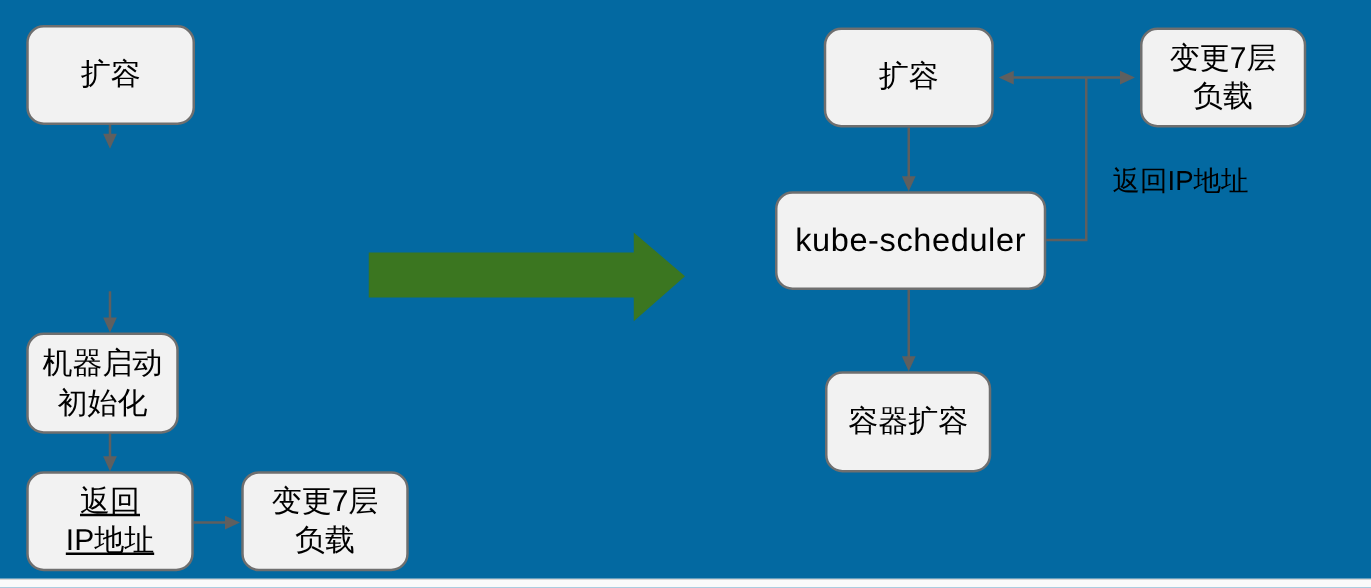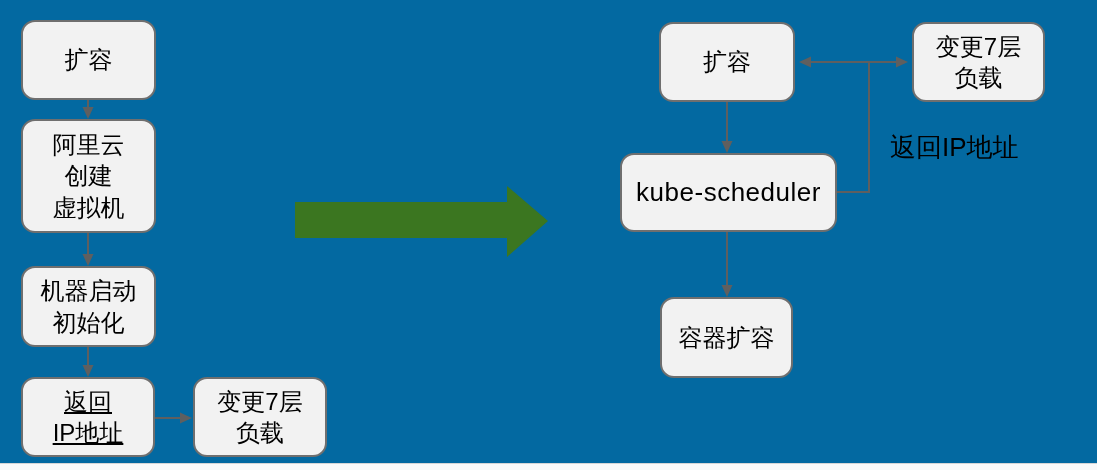--- a/index.html
+++ b/index.html
@@ -26,21 +26,21 @@
   }
   .node .lbl {
     white-space:pre-line;
     font-size:24px;
     line-height:1.3;
     color:#000000;
   }
   .node .lbl.en { font-size:26px; letter-spacing:0.5px; }
   .edge-label {
     position:absolute;
-    font-size:26px;
+    font-size:22px;
     color:#000000;
     white-space:nowrap;
   }
   .footer-strip {
     position:absolute;
     left:0; top:463px;
     width:1097px; height:7px;
     background:#fafafa;
     border-top:1px solid #d6d6d6;
   }
@@ -92,27 +92,22 @@
     <g stroke="#5f5f5f" stroke-width="2" fill="#5f5f5f">
       <line x1="727" y1="232" x2="727" y2="286"></line>
       <polygon points="727,297 721.5,285 732.5,285" stroke="none"></polygon>
     </g>
   </svg>
 
   <div class="node" style="left:21px; top:20px; width:135px; height:80px;">
     <span class="lbl">扩容</span>
   </div>
 
-  <div class="node" style="left:21px; top:119px; width:135px; height:114px;">
-    <span class="lbl">阿里云
-创建
-虚拟机</span>
-  </div>
 
-  <div class="node" style="left:21px; top:266px; width:135px; height:81px;">
+  <div class="node" style="left:21px; top:266px; width:122px; height:81px;">
     <span class="lbl">机器启动
 初始化</span>
   </div>
 
   <div class="node" style="left:21px; top:377px; width:134px; height:80px;text-decoration:underline;">
     <span class="lbl">返回
 IP地址</span>
   </div>
 
   <div class="node" style="left:193px; top:377px; width:134px; height:80px;">

